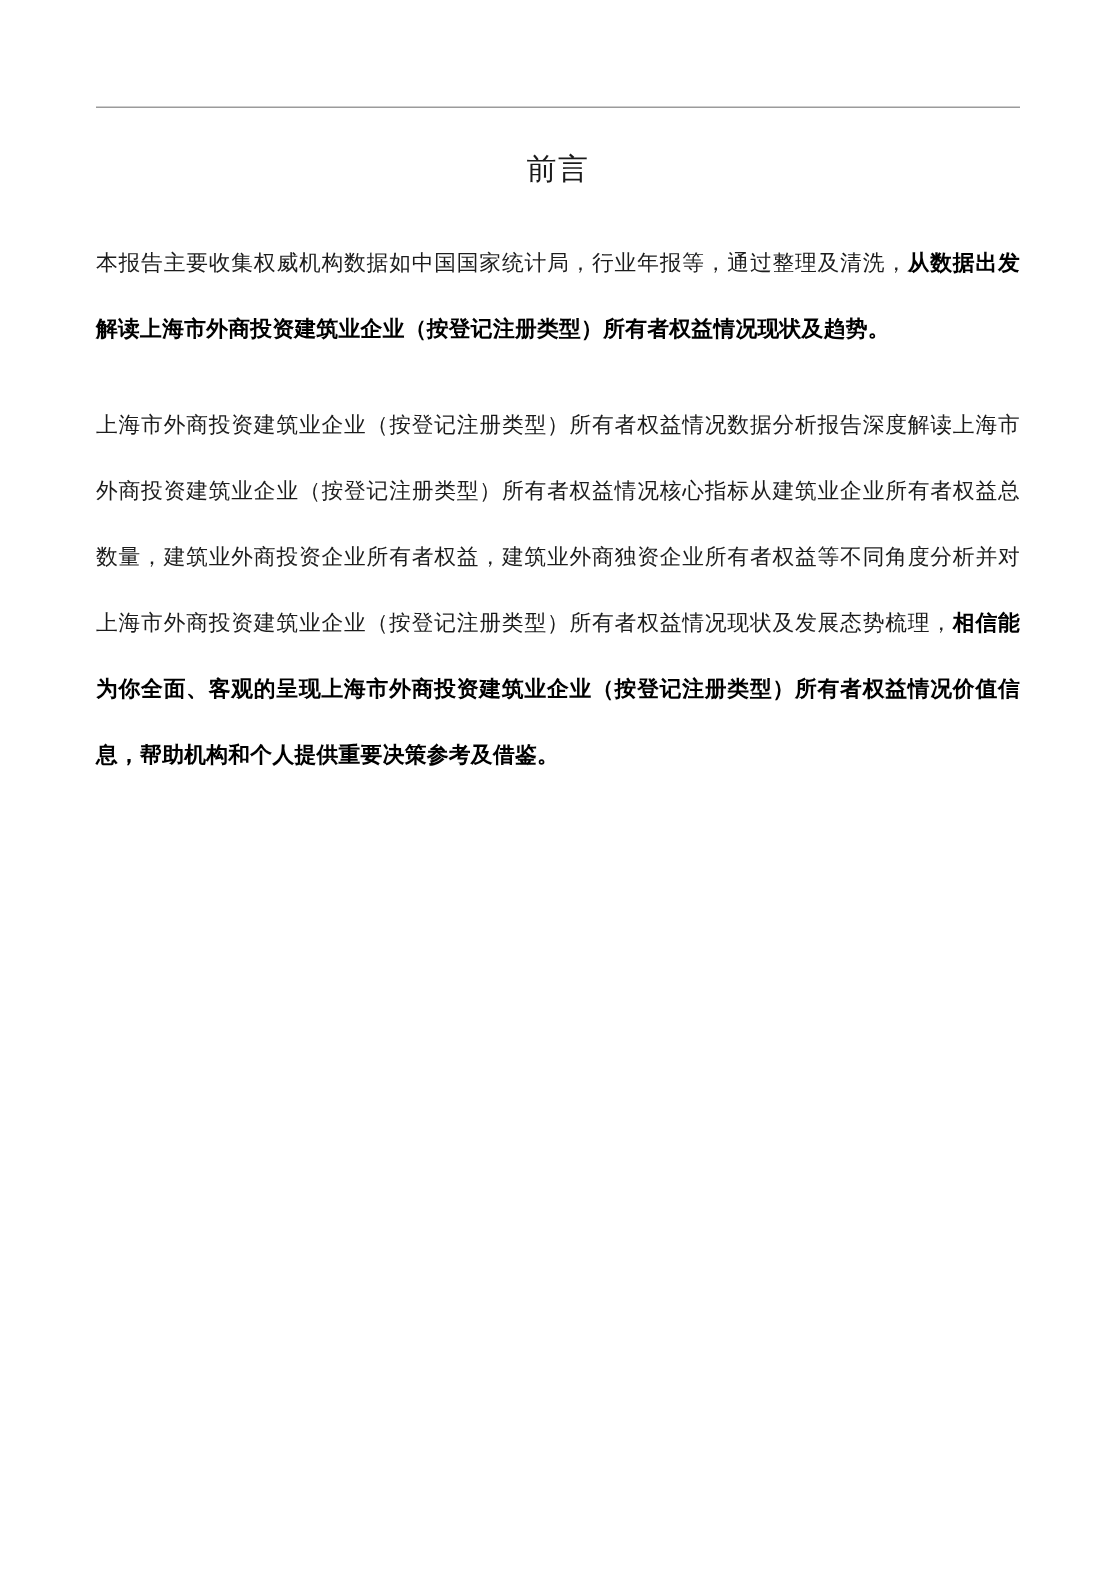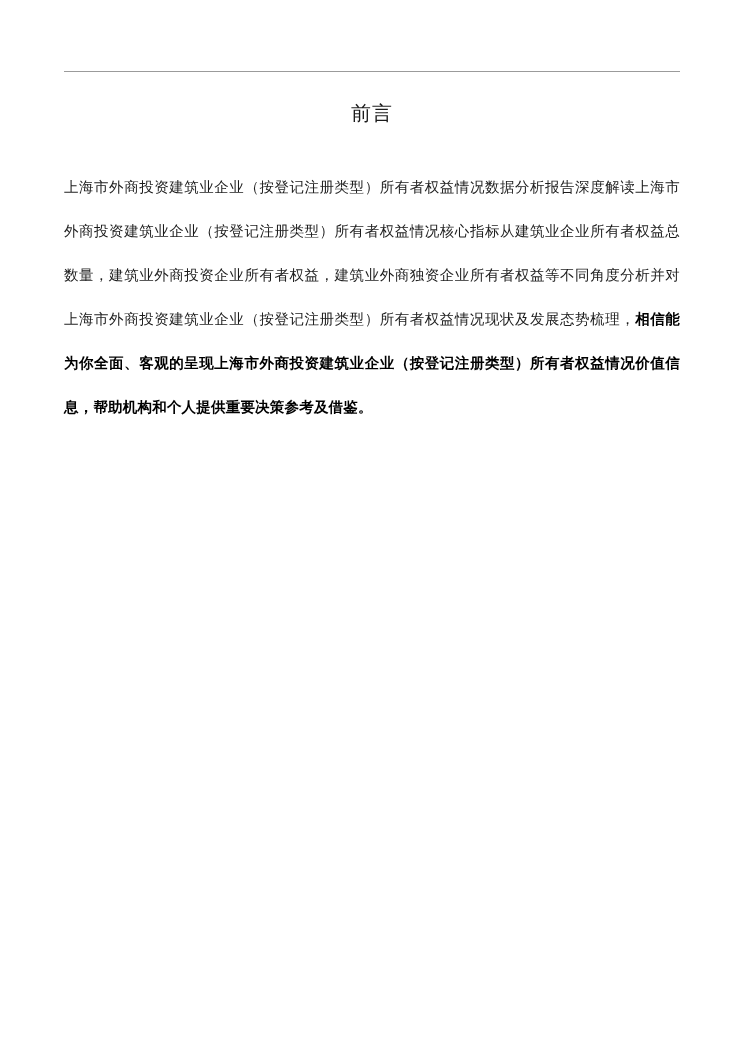--- a/index.html
+++ b/index.html
@@ -50,37 +50,39 @@
     font-size: 14.5px;
     line-height: 44px;
     color: #1c1c1c;
     margin: 0 0 8px 0;
     text-align: justify;
     letter-spacing: 0.2px;
     word-break: break-all;
   }
   .para.last {
     margin-bottom: 0;
-    font-family: Liberation Mono, monospace;
   }
   .bold {
     font-weight: bold;
     color: #000000;
   }
   .spacer-sm { height: 6px; }
 </style>
 </head>
 <body>
 
 <div class="page">
   <div class="top-rule"></div>
 
   <div class="content">
     <h1 class="doc-title">前言</h1>
 
+    <p class="para">
+      <span>本报告主要收集权威机构数据如中国国家统计局，行业年报等，通过整理及清洗，</span><span class="bold">从数据出发解读上海市外商投资建筑业企业（按登记注册类型）所有者权益情况现状及趋势。</span>
+    </p>
 
     <div class="spacer-sm"></div>
 
 
     <div class="spacer-sm"></div>
 
     <p class="para last">
       <span>上海市外商投资建筑业企业（按登记注册类型）所有者权益情况数据分析报告深度解读上海市外商投资建筑业企业（按登记注册类型）所有者权益情况核心指标从建筑业企业所有者权益总数量，建筑业外商投资企业所有者权益，建筑业外商独资企业所有者权益等不同角度分析并对上海市外商投资建筑业企业（按登记注册类型）所有者权益情况现状及发展态势梳理，</span><span class="bold">相信能为你全面、客观的呈现上海市外商投资建筑业企业（按登记注册类型）所有者权益情况价值信息，帮助机构和个人提供重要决策参考及借鉴。</span>
     </p>
   </div>

